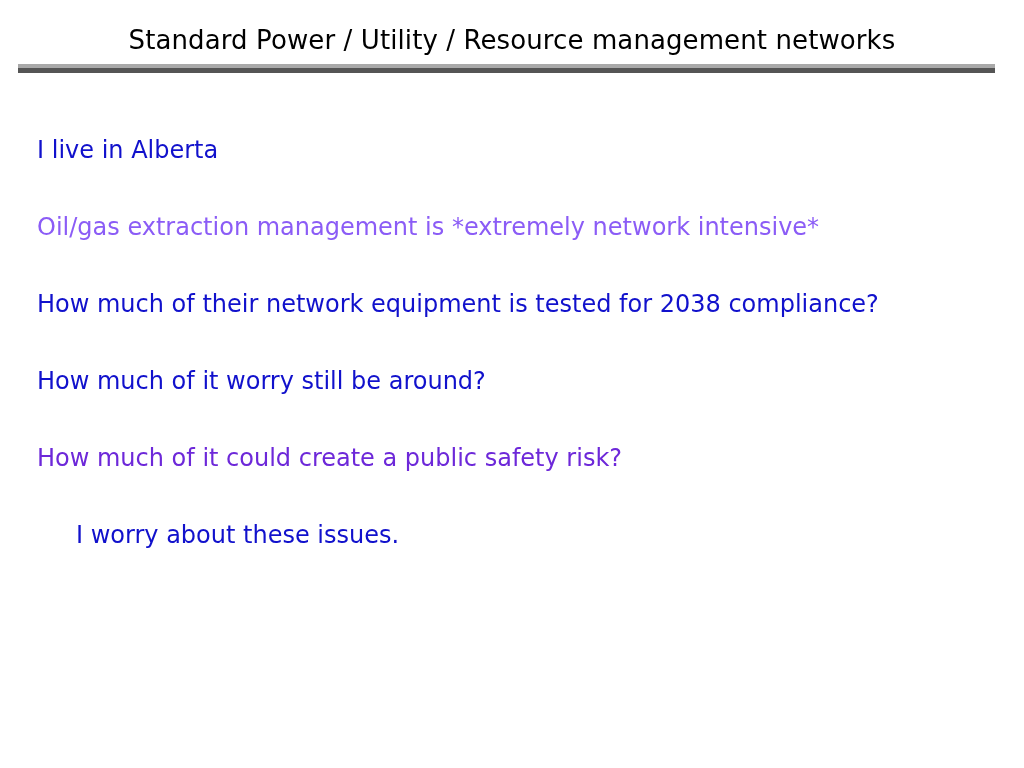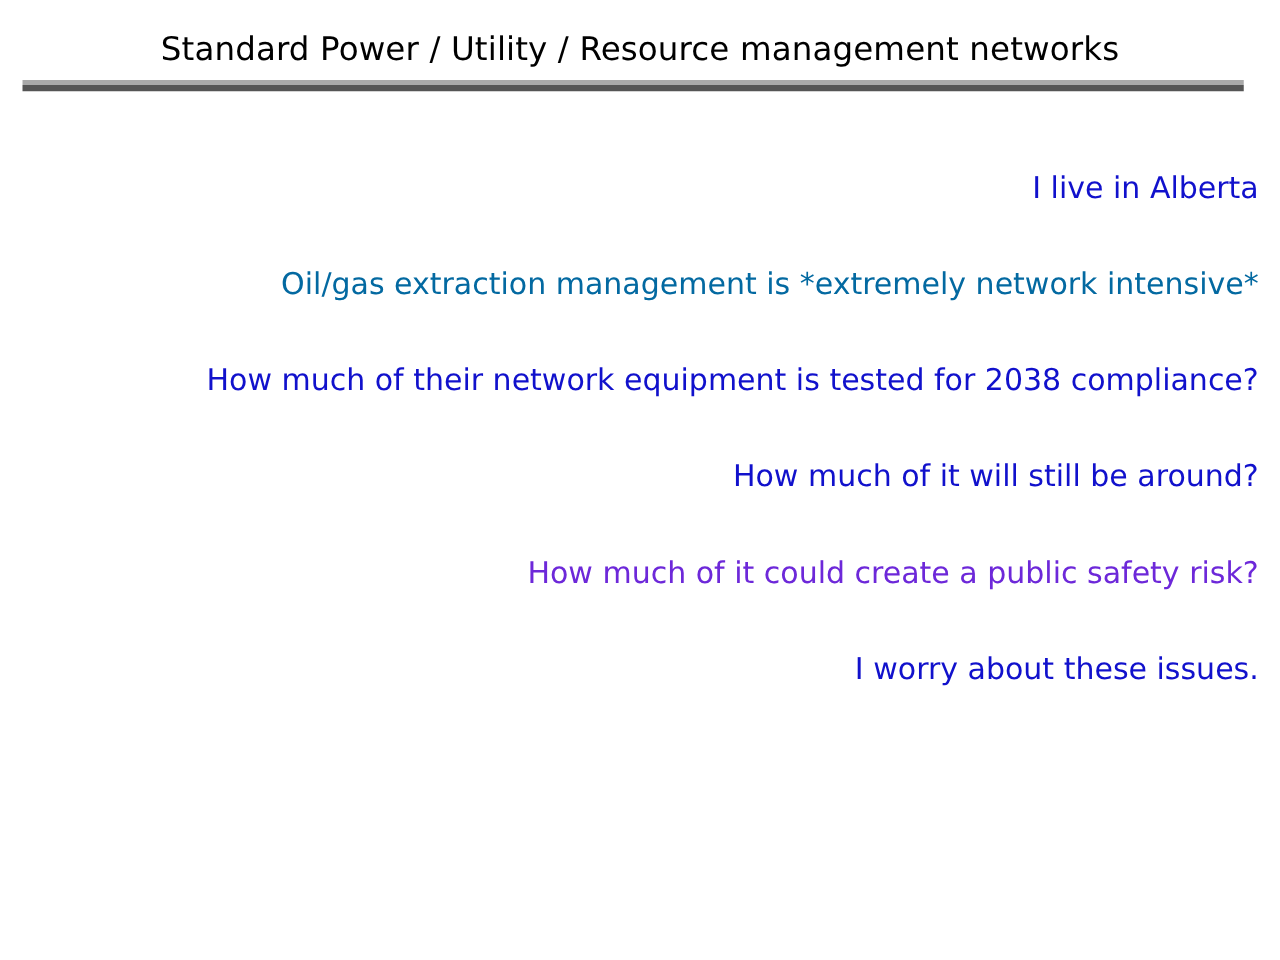--- a/index.html
+++ b/index.html
@@ -58,24 +58,23 @@
     left: 0;
     top: 4px;
     width: 100%;
     height: 5px;
     background: #555555;
   }
 
   
   .body-block {
     position: absolute;
-    left: 27px;
+    left: 37px;
     top: 112px;
     width: 980px;
-    text-align: right;
   }
   .body-line {
     font-family: "DejaVu Sans", sans-serif;
     font-size: 24px;
     line-height: 77px;
     height: 77px;
     font-weight: 400;
     color: #1111cc;
     white-space: nowrap;
     letter-spacing: 0px;
@@ -88,20 +87,20 @@
 
   <div class="slide-title" style="color: rgb(0, 0, 0);">Standard Power / Utility / Resource management networks</div>
 
   <div class="title-rule">
     <div class="rule-light" style="background: rgb(169, 169, 169);"></div>
     <div class="rule-dark" style="background: rgb(85, 85, 85);"></div>
   </div>
 
   <div class="body-block">
     <div class="body-line" style="color: rgb(17, 17, 204);">I live in Alberta</div>
-    <div class="body-line" style="color: #0369a1;">Oil/gas extraction management is *extremely network intensive*</div>
+    <div class="body-line" style="color: #8b5cf6;">Oil/gas extraction management is *extremely network intensive*</div>
     <div class="body-line" style="color: rgb(17, 17, 204);">How much of their network equipment is tested for 2038 compliance?</div>
-    <div class="body-line" style="color: rgb(17, 17, 204);">How much of it will still be around?</div>
+    <div class="body-line" style="color: rgb(17, 17, 204);">How much of it worry still be around?</div>
     <div class="body-line" style="color: #6d28d9;">How much of it could create a public safety risk?</div>
     <div class="body-line" style="color: rgb(17, 17, 204); margin-left: 39px;">I worry about these issues.</div>
   </div>
 
 </div>
 
 </body></html>

